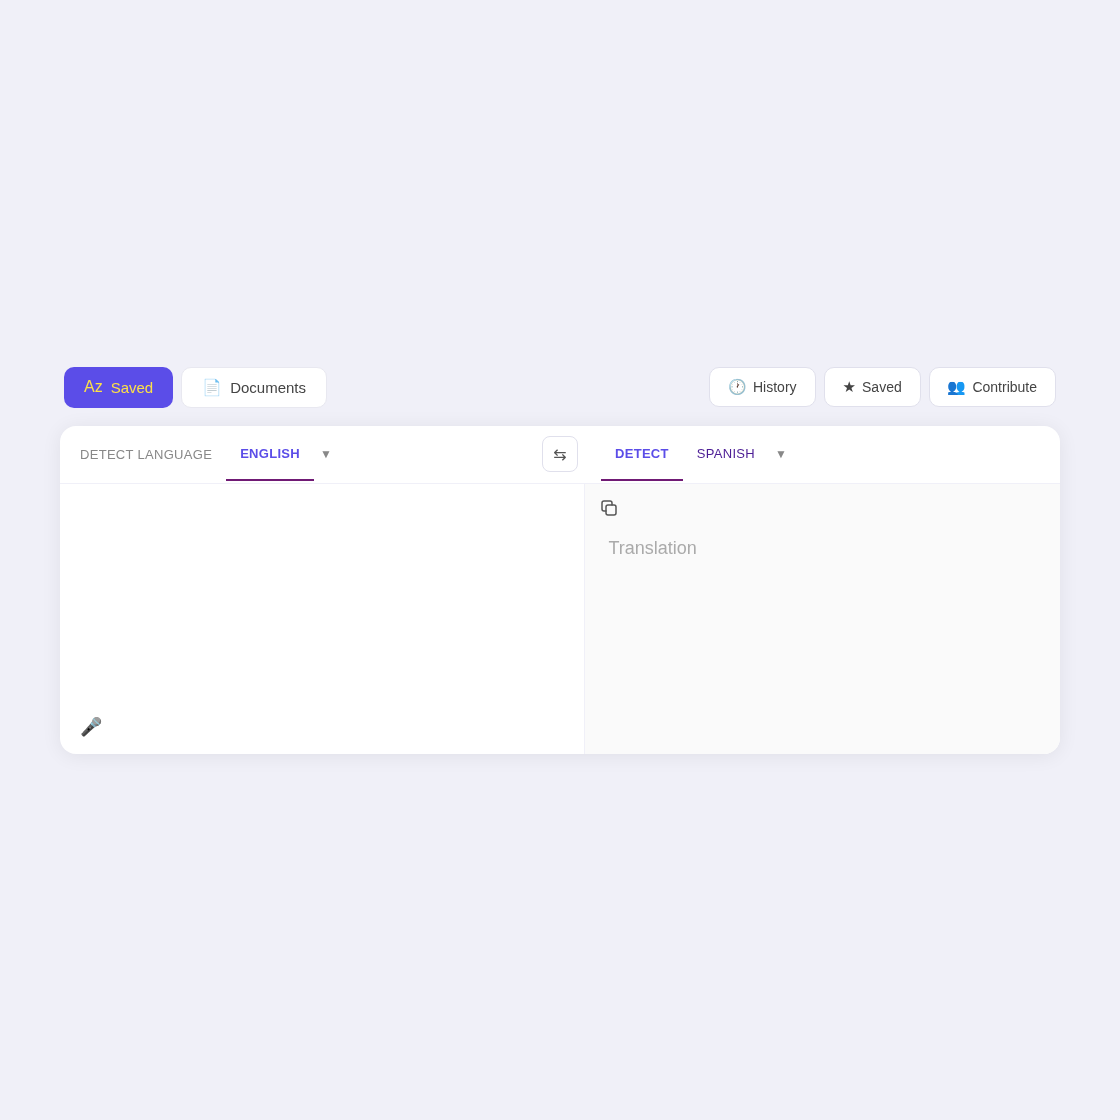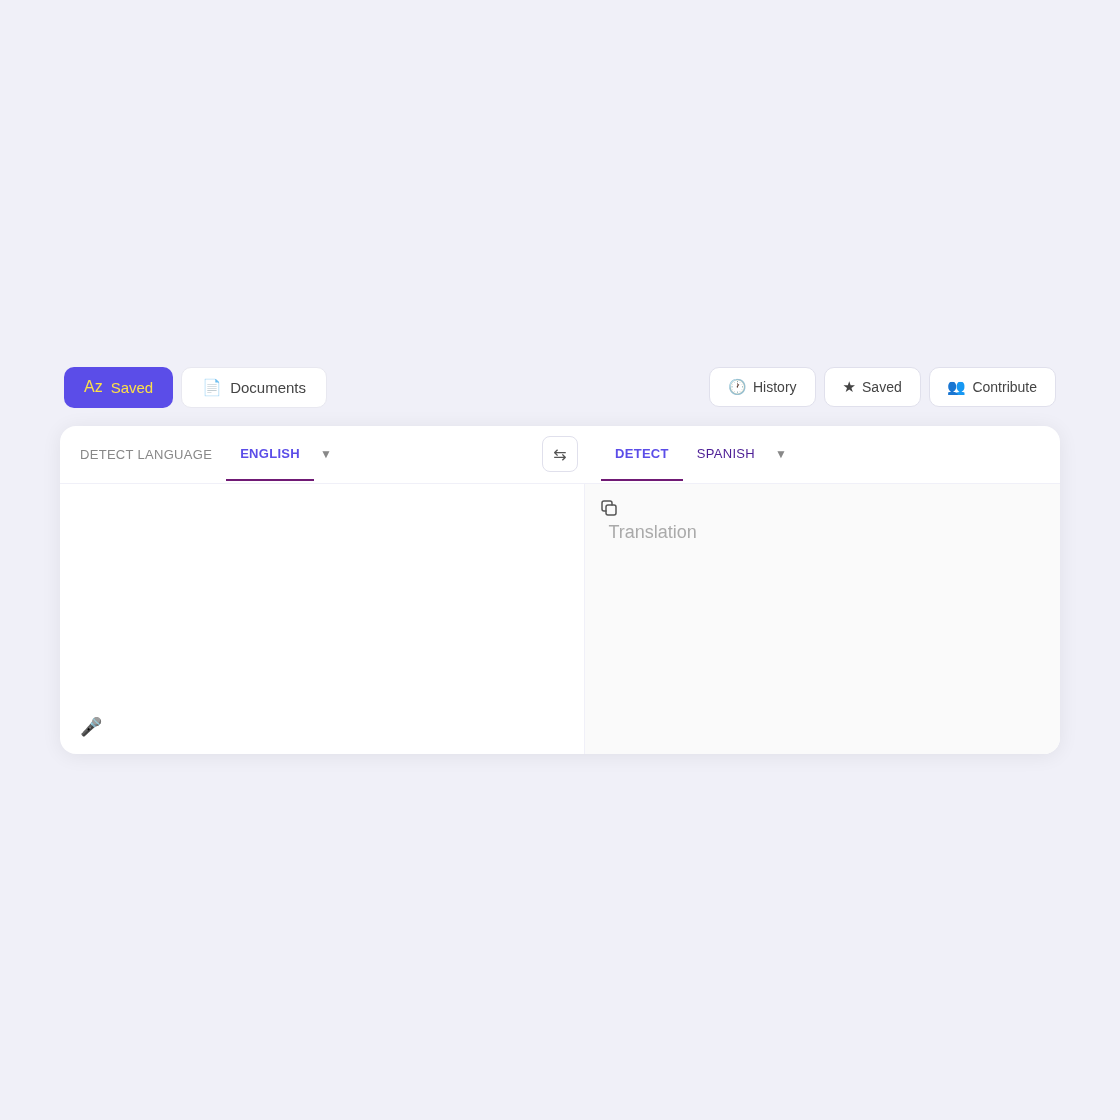--- a/index.html
+++ b/index.html
@@ -228,21 +228,21 @@
       cursor: pointer;
       color: #555;
       font-size: 18px;
       background: none;
       border: none;
       z-index: 2;
     }
 
     .translation-text {
       position: absolute;
-      top: 38px;
+      top: 54px;
       left: 24px;
       font-size: 18px;
       color: #aaa;
       font-weight: 400;
     }
   </style>
 </head>
 <body>
 
 <div class="app-container">

